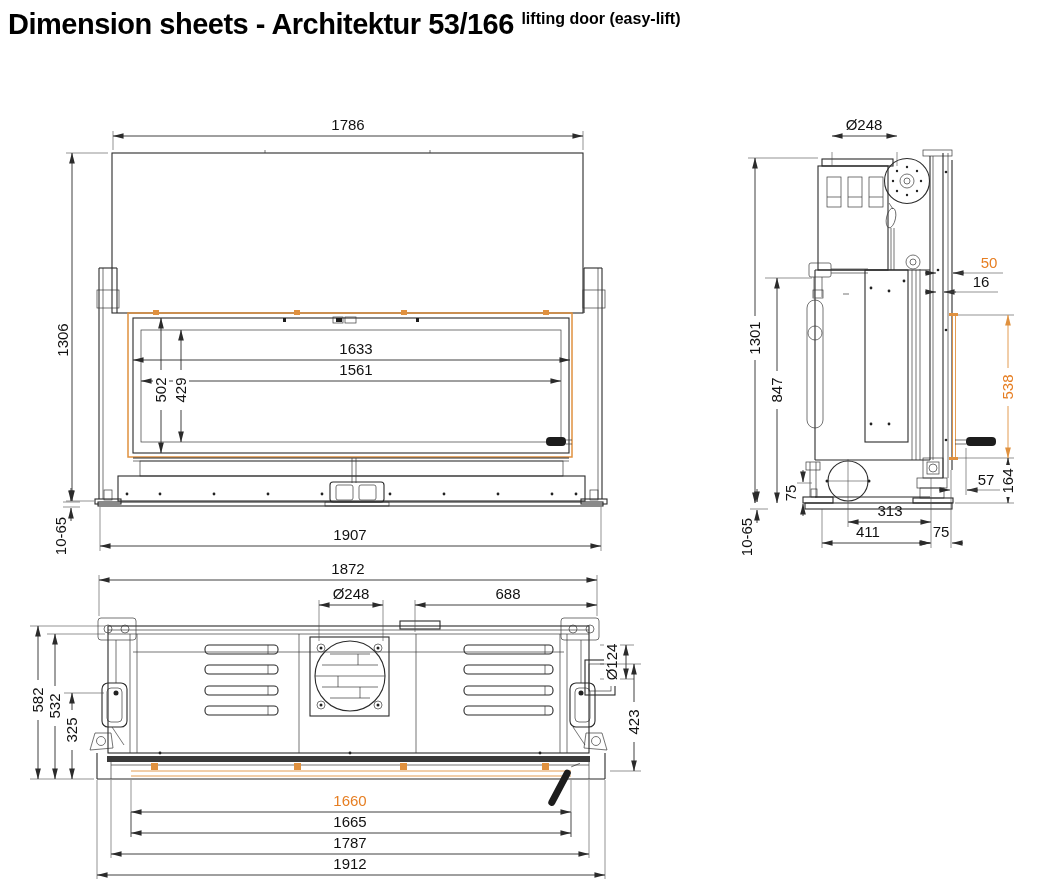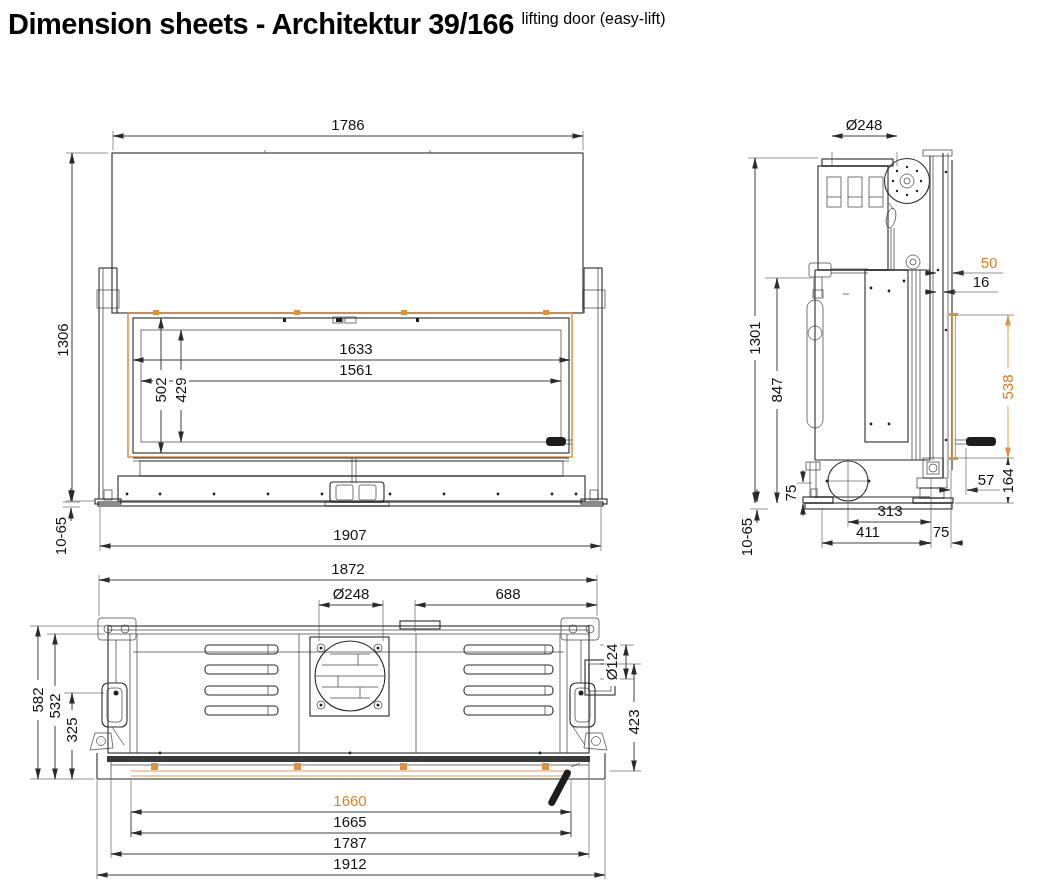--- a/index.html
+++ b/index.html
@@ -1,39 +1,39 @@
 <!DOCTYPE html>
 <html><head>
 <meta charset="utf-8">
 <style>
   html,body{margin:0;padding:0;background:#fff;}
   .page{position:relative;width:1049px;height:891px;background:#fff;overflow:hidden;
         font-family:"Liberation Sans",sans-serif;}
   .title{position:absolute;left:8px;top:8px;font-size:29px;font-weight:bold;color:#000;
          letter-spacing:-0.5px;white-space:nowrap;}
-  .title .sup{font-size:16px;font-weight:normal;vertical-align:10px;letter-spacing:0;}
+  .title .sup{font-size:16px;font-weight:bold;vertical-align:10px;letter-spacing:0;}
   svg text{font-family:"Liberation Sans",sans-serif;font-size:15px;fill:#111;}
   svg text.o{fill:#e67e22;}
   .s  {stroke:#2b2b2b;stroke-width:1.1;fill:none}
   .s2 {stroke:#3a3a3a;stroke-width:0.7;fill:none}
   .x  {stroke:#4a4a4a;stroke-width:0.6;fill:none}
   .dm {stroke:#2b2b2b;stroke-width:0.9;fill:none}
   .og {stroke:#e0913f;stroke-width:1.5;fill:none}
   .og2{stroke:#e0913f;stroke-width:0.9;fill:none}
   .ogf{fill:#e0913f;stroke:none}
   .dk {fill:#1d1d1d;stroke:none}
   .wt {fill:#fff;stroke:none}
   .dot{fill:#222;stroke:none}
 </style>
 </head>
 <body>
 
 <div class="page">
 
-  <div class="title"><span>Dimension sheets - Architektur 39/166</span>&nbsp;<span class="sup">lifting door (easy-lift)</span></div>
+  <div class="title"><span>Dimension sheets - Architektur 53/166</span>&nbsp;<span class="sup">lifting door (easy-lift)</span></div>
 
   <svg width="1049" height="891" viewBox="0 0 1049 891">
     <defs>
       <marker id="a" viewBox="0 0 10 6" refX="9.6" refY="3" markerWidth="11" markerHeight="6.6" orient="auto-start-reverse" markerUnits="userSpaceOnUse">
         <path d="M10,3 L0,0.4 L0,5.6 Z" fill="#2b2b2b"></path>
       </marker>
       <marker id="ao" viewBox="0 0 10 6" refX="9.6" refY="3" markerWidth="11" markerHeight="6.6" orient="auto-start-reverse" markerUnits="userSpaceOnUse">
         <path d="M10,3 L0,0.4 L0,5.6 Z" fill="#e0913f"></path>
       </marker>
     </defs>

